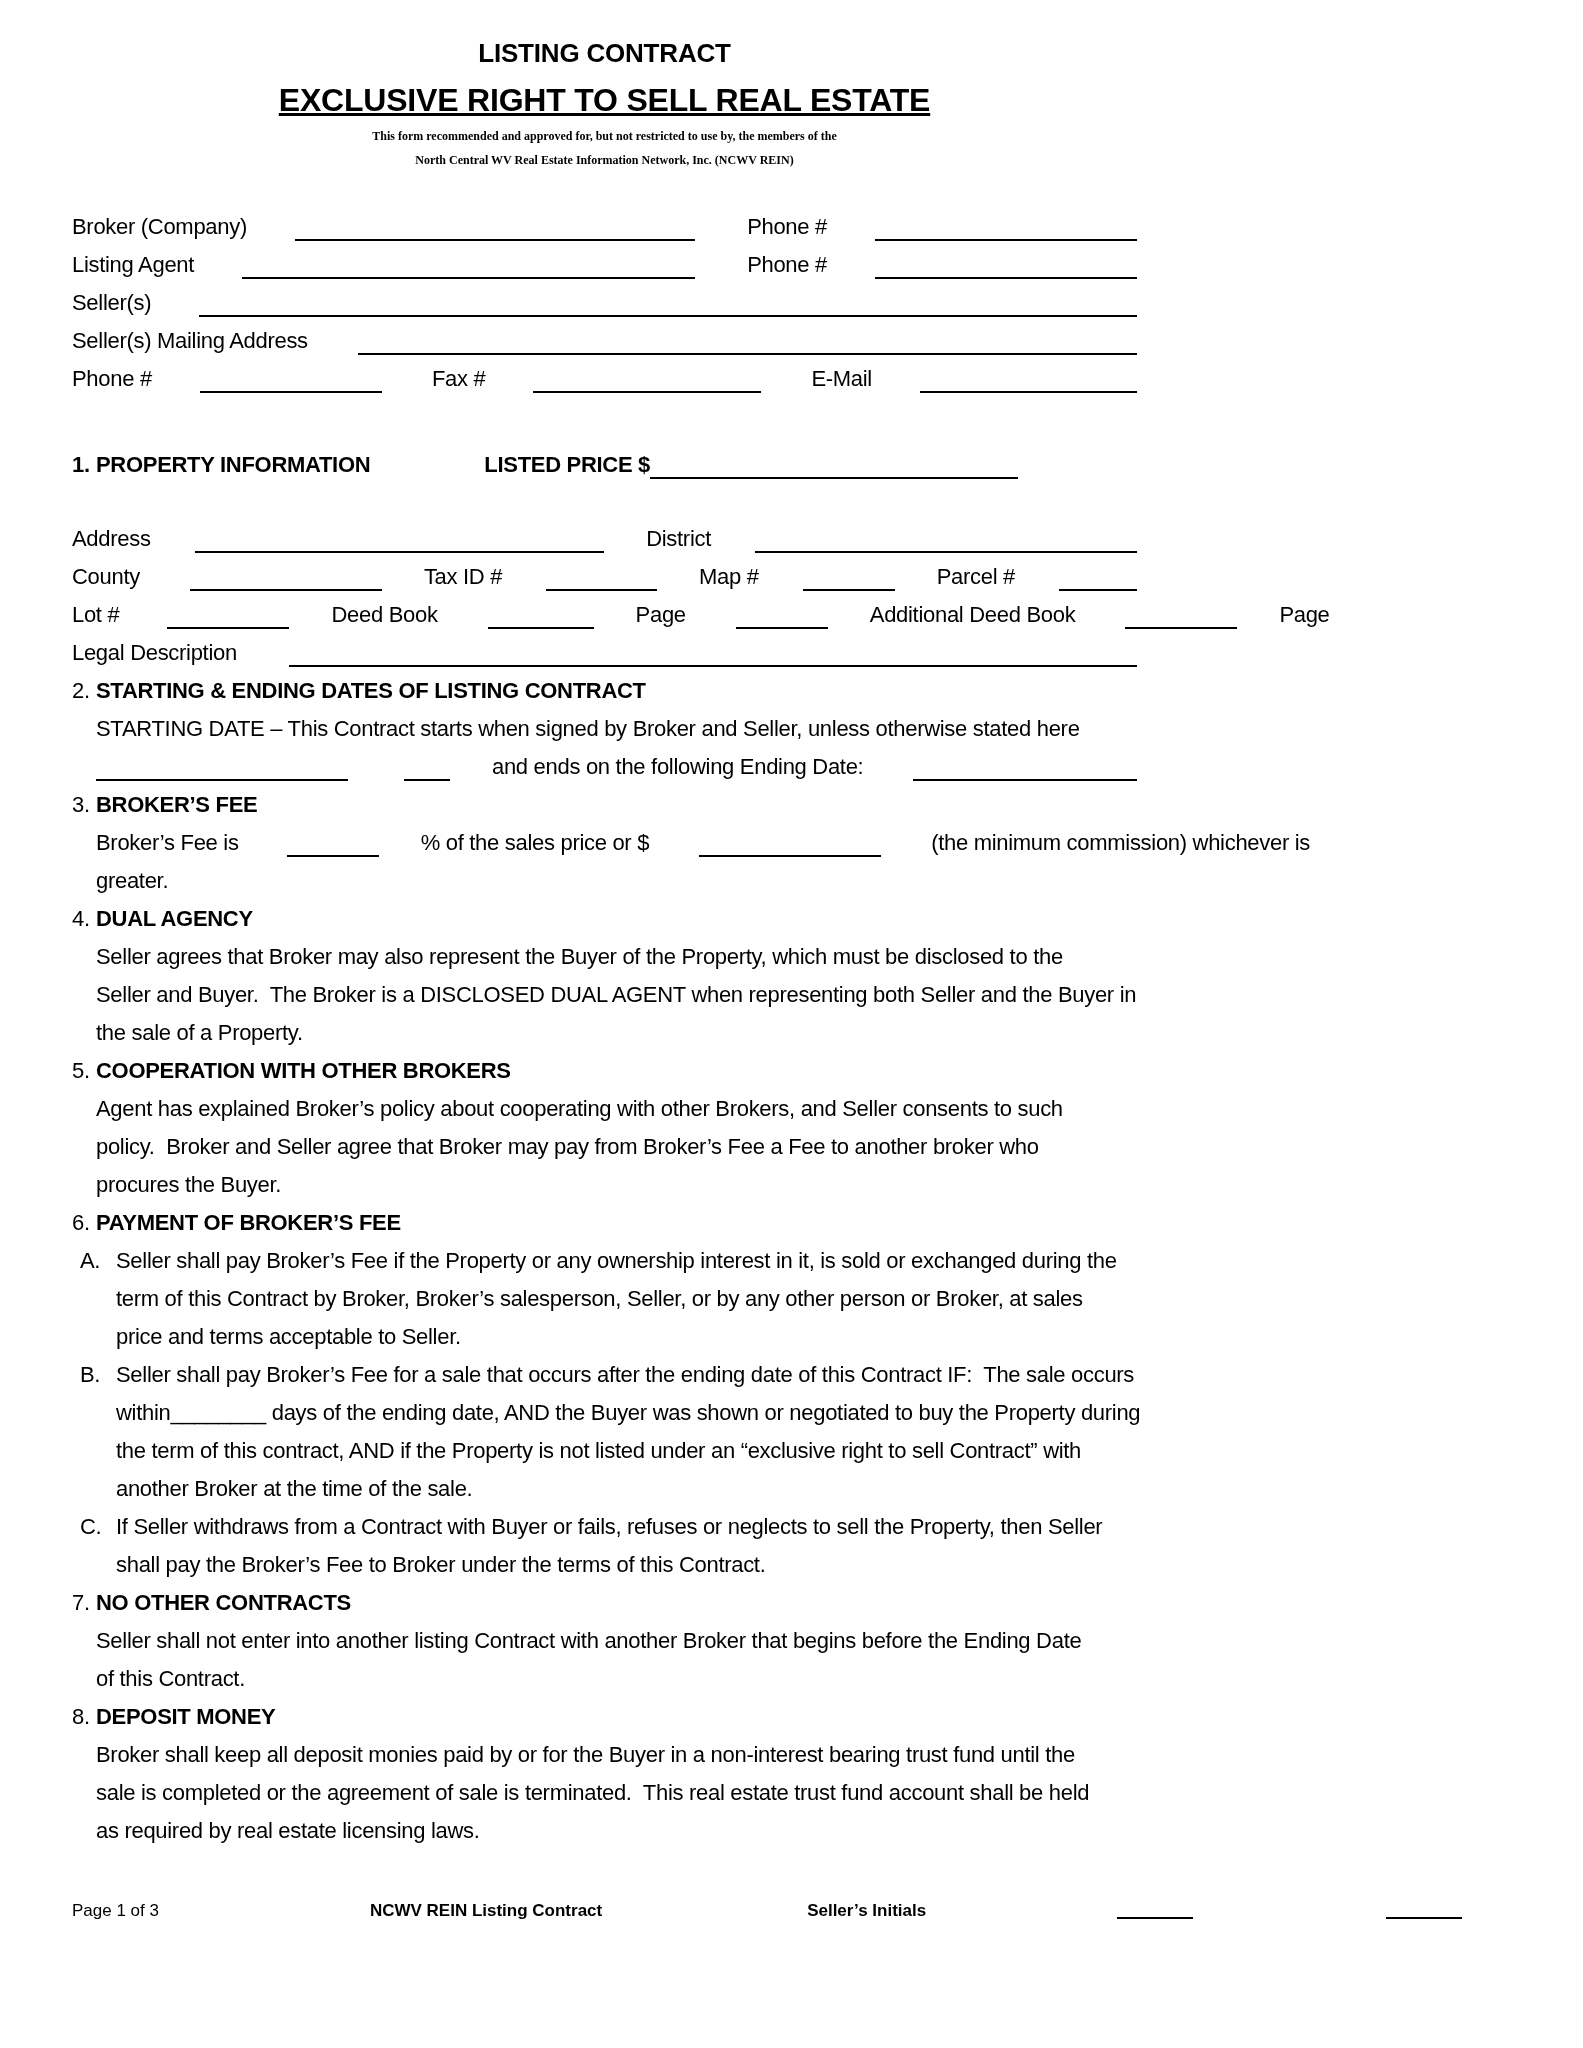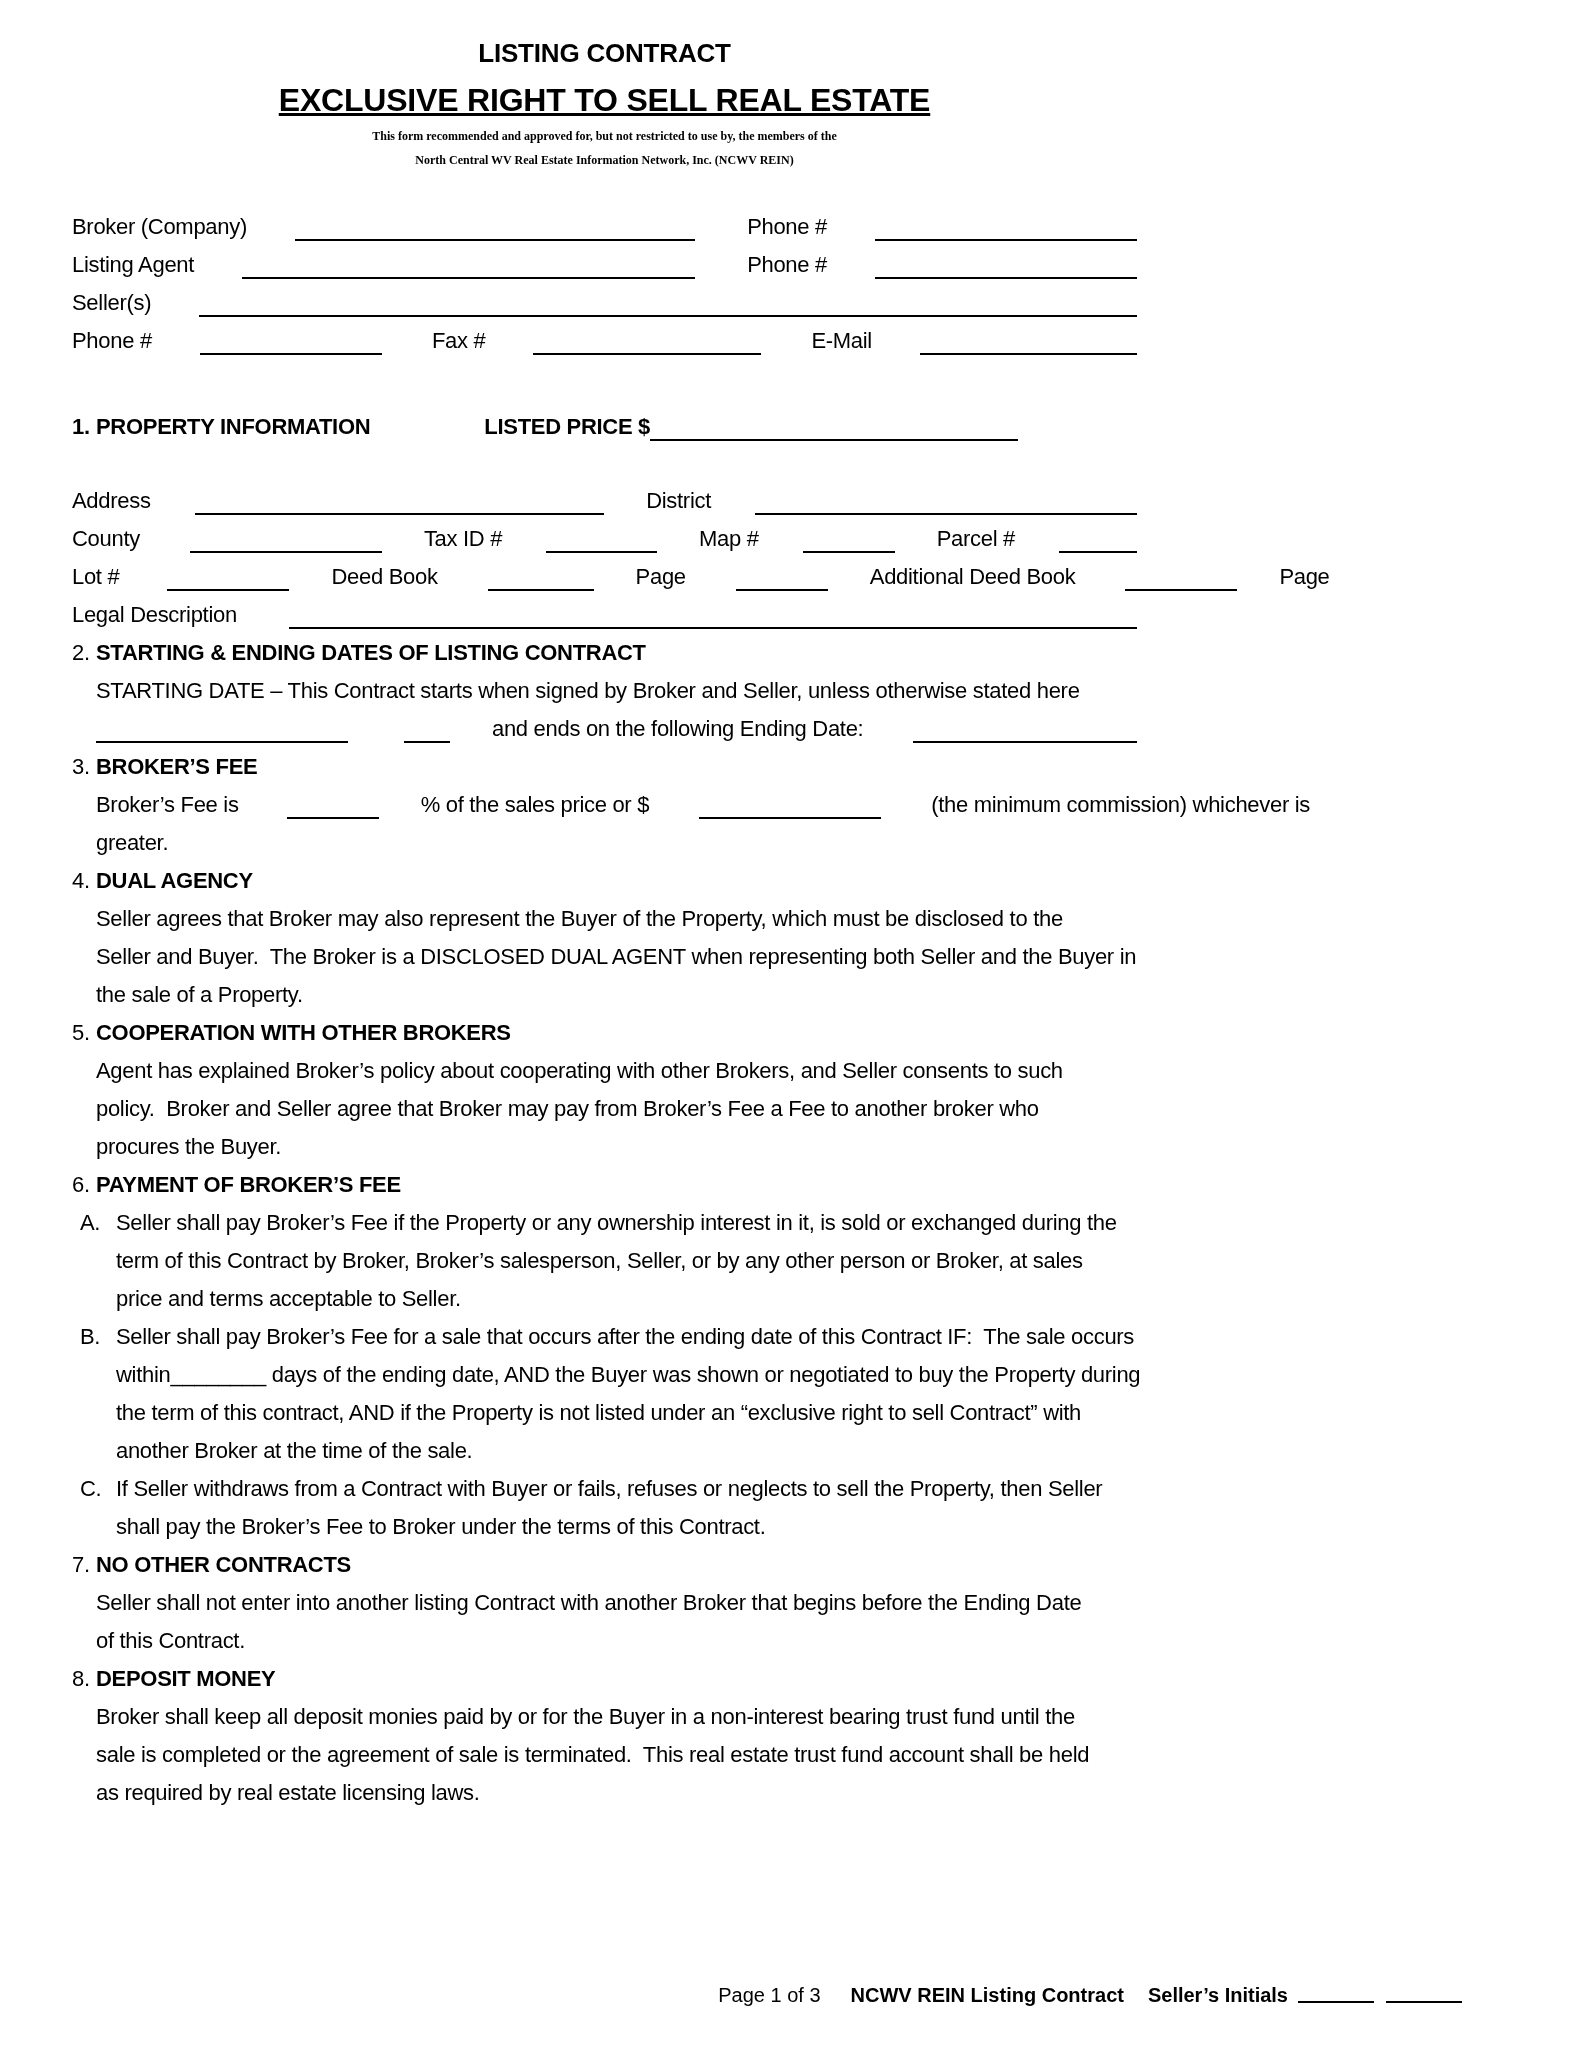--- a/index.html
+++ b/index.html
@@ -21,23 +21,23 @@
   .ml6 { margin-left:6px; } .ml8 { margin-left:8px; } .ml10 { margin-left:10px; }
   .sec-head { display:flex; line-height:38px; align-items:flex-end; }
   .num { width:24px; flex:0 0 auto; }
   .body { margin-left:24px; line-height:38px; white-space:pre; }
   .sub { margin-top:36px; }
   .s1head { margin-top:48px; }
   .item { display:flex; padding-left:8px; line-height:38px; }
   .marker { width:28px; flex:0 0 auto; }
   .item .body { margin-left:8px; }
   .footer {
-    position:absolute; top:1984px; left:72px; width:1390px;
-    display:flex; justify-content:flex-end; align-items:flex-end;
-    font-size:20px; line-height:22px; letter-spacing:0;
+    position:absolute; top:1900px; left:72px; width:1390px;
+    display:flex; justify-content:space-between; align-items:flex-end;
+    font-size:17px; line-height:22px; letter-spacing:0;
   }
   .footer .bl { height:14px; margin-bottom:3px; border-bottom-width:2px; }
 </style>
 </head>
 <body>
 
 <div class="page">
   <div class="col">
 
     <div class="center t1">LISTING CONTRACT</div>
@@ -54,20 +54,24 @@
       </div>
       <div class="row">
         <span>Listing Agent</span>
         <span class="bl grow ml6"></span>
         <span class="ml10">Phone #</span>
         <span class="bl ml6" style="width:262px"></span>
       </div>
       <div class="row">
         <span>Seller(s)</span>
         <span class="bl grow ml6"></span>
+      </div>
+      <div class="row">
+        <span>Seller(s) Mailing Address</span>
+        <span class="bl grow ml8"></span>
       </div>
       <div class="row">
         <span>Phone #</span>
         <span class="bl ml6" style="width:182px"></span>
         <span class="ml8">Fax #</span>
         <span class="bl ml6" style="width:228px"></span>
         <span class="ml8">E-Mail</span>
         <span class="bl grow ml6"></span>
       </div>
     </div>

